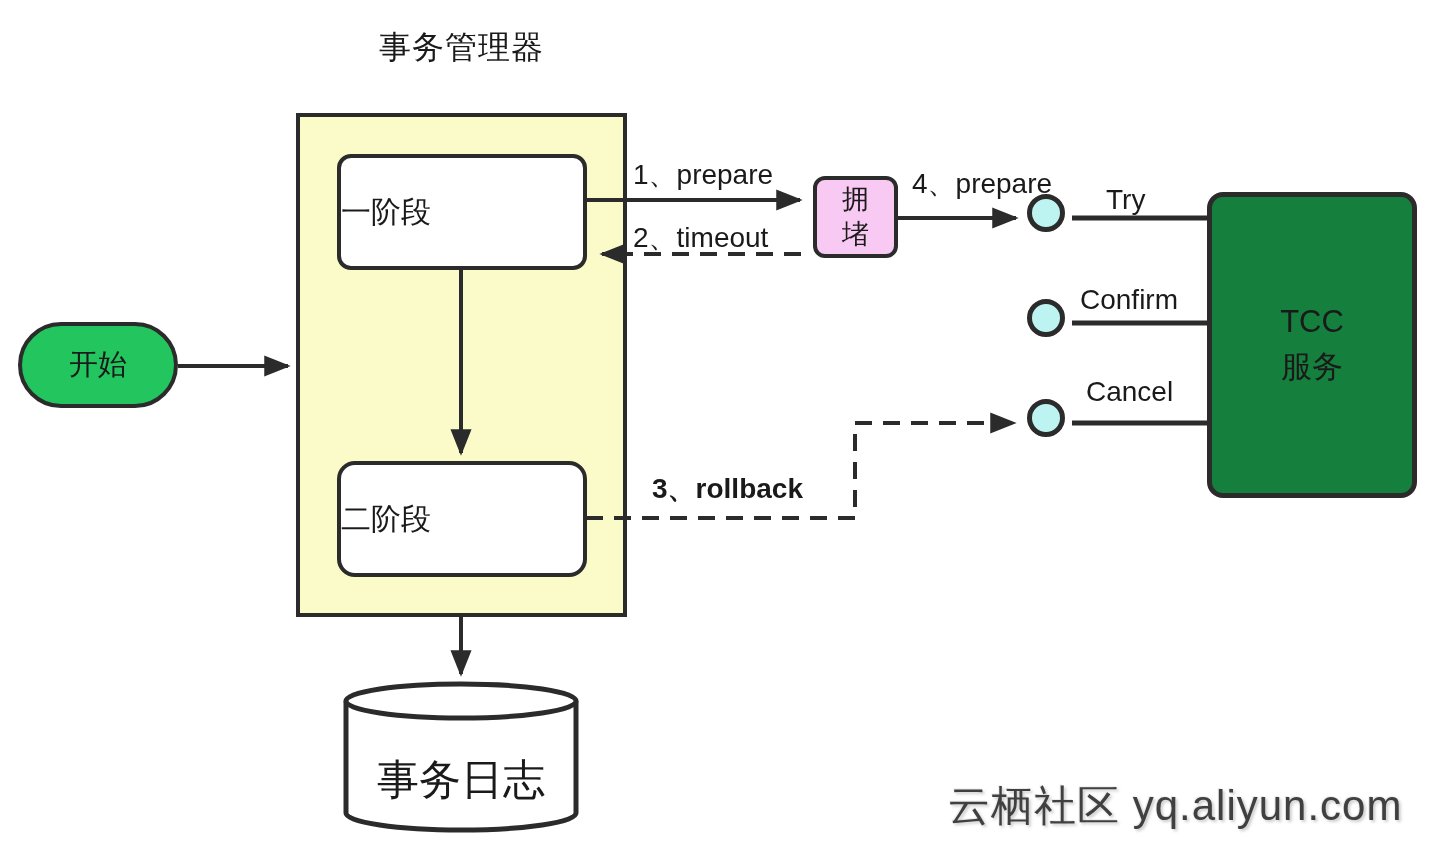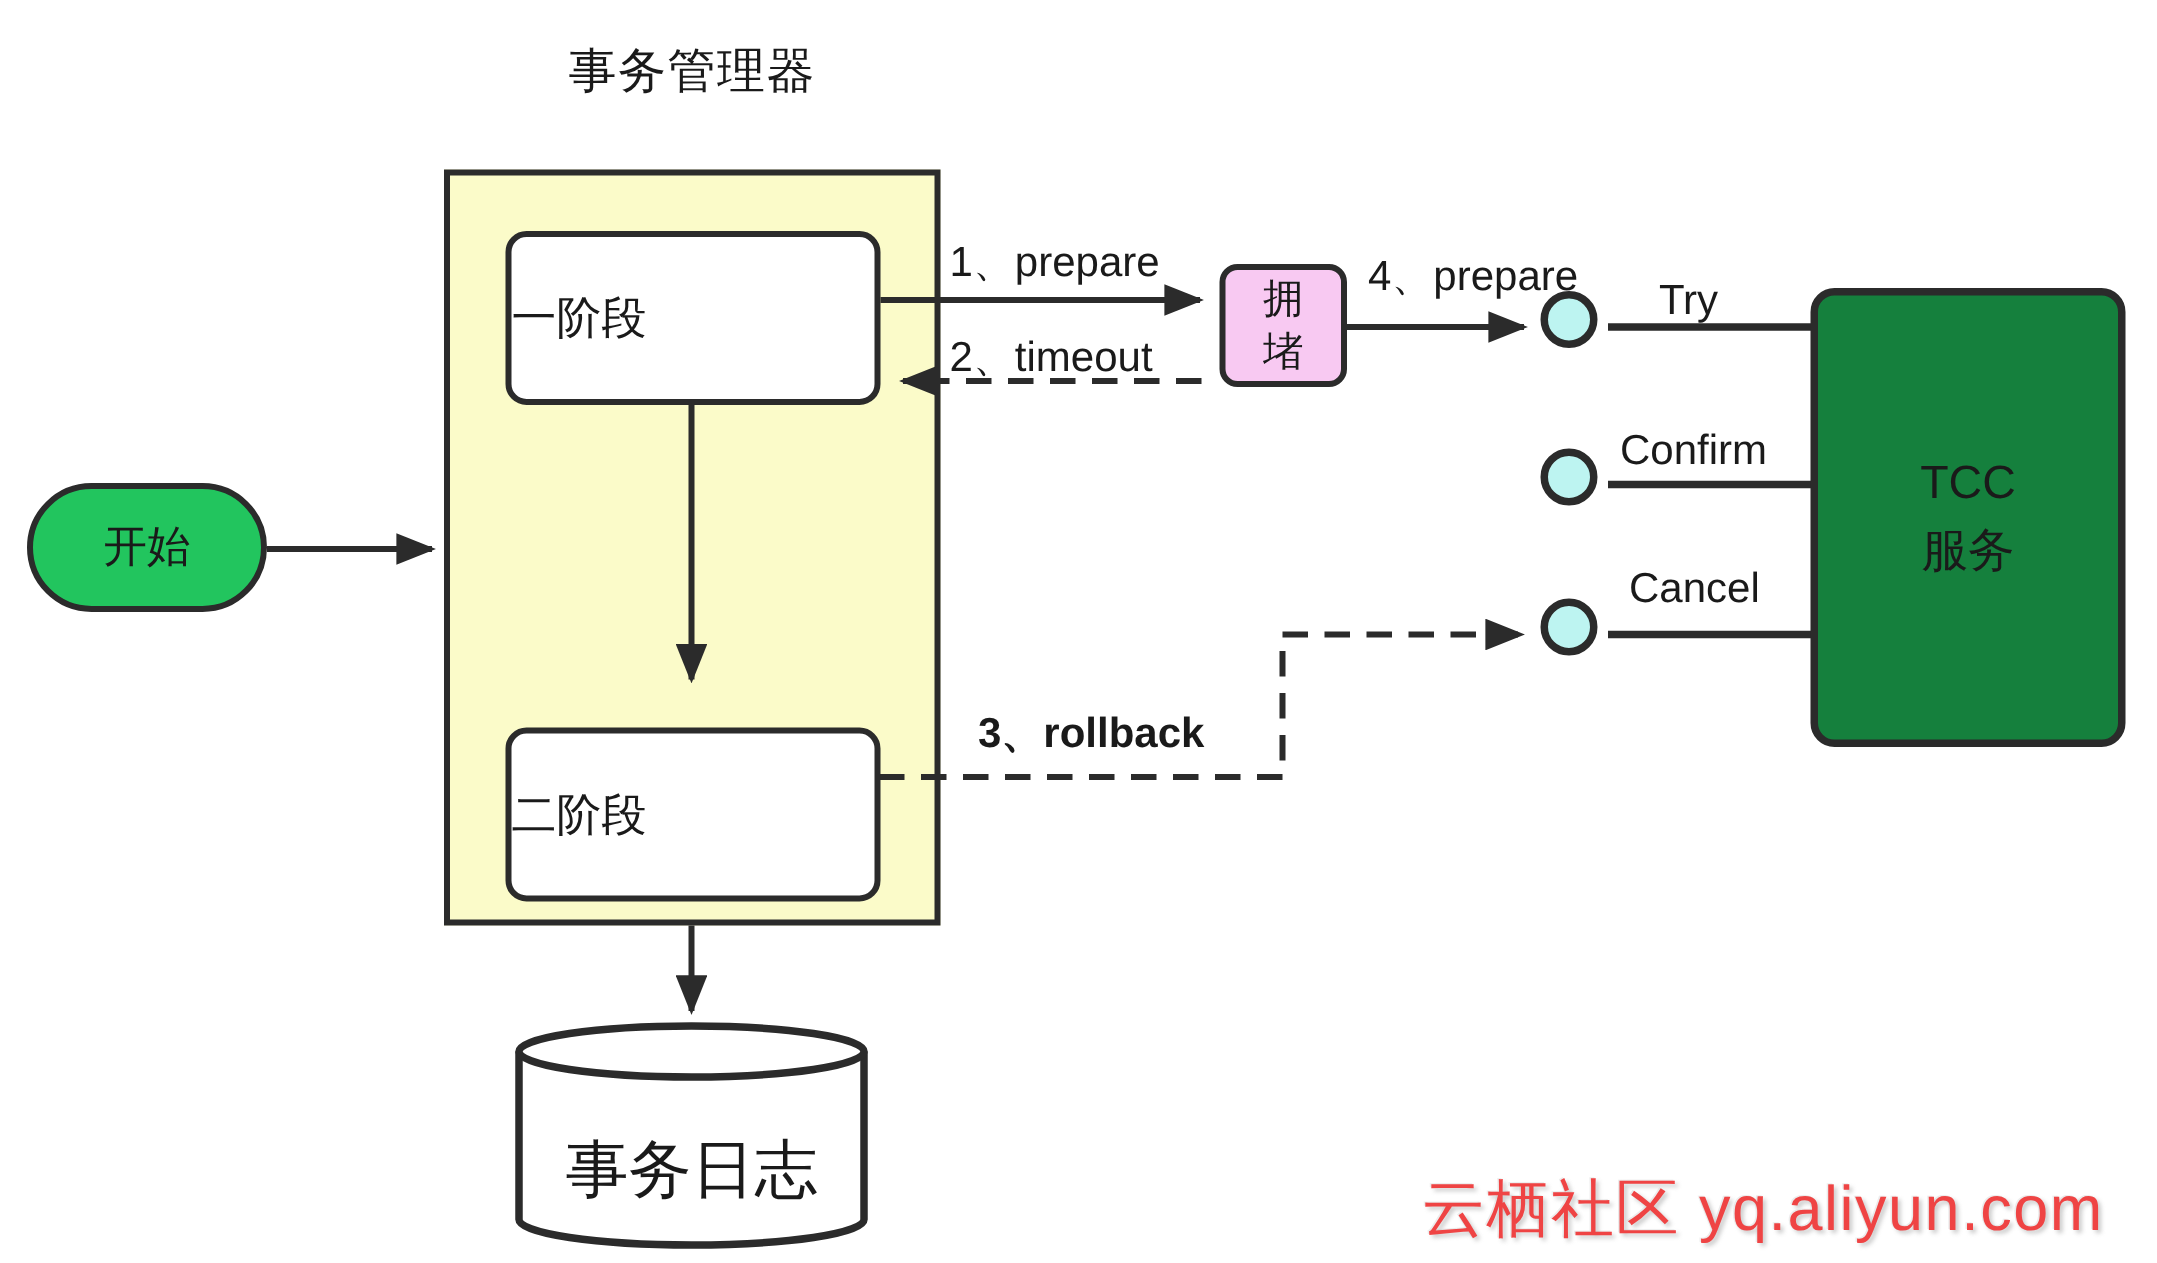--- a/index.html
+++ b/index.html
@@ -57,21 +57,21 @@
   .phase-box {
     width: 250px; height: 116px;
     background: #ffffff;
     border: 4px solid var(--stroke);
     border-radius: 14px;
     display: flex; align-items: center; 
     font-size: 30px;
     z-index: 3;
   }
   .phase1 { left: 337px; top: 154px; }
-  .phase2 { left: 337px; top: 485px; }
+  .phase2 { left: 337px; top: 461px; border-radius: 18px; }
 
   
   .start-pill {
     left: 18px; top: 322px;
     width: 160px; height: 86px;
     background: #22c55e;
     border: 4px solid var(--stroke);
     border-radius: 44px;
     display: flex; align-items: center; justify-content: center;
     font-size: 29px;
@@ -143,21 +143,21 @@
   .lbl-prepare4 { left: 912px;  top: 165px; }
   .lbl-try      { left: 1106px; top: 184px; }
   .lbl-confirm  { left: 1080px; top: 284px; }
   .lbl-cancel   { left: 1086px; top: 376px; }
 
   
   .watermark {
     left: 948px; top: 778px;
     font-size: 42px;
     letter-spacing: 1px;
-    color: #ef4444;
+    color: #404040;
     text-shadow: 2px 2px 3px rgba(185,185,185,0.75), -1px -1px 0 rgba(225,225,225,0.6);
     white-space: nowrap;
     z-index: 0;
   }
 </style>
 </head>
 <body>
 
 <div class="stage">
 

